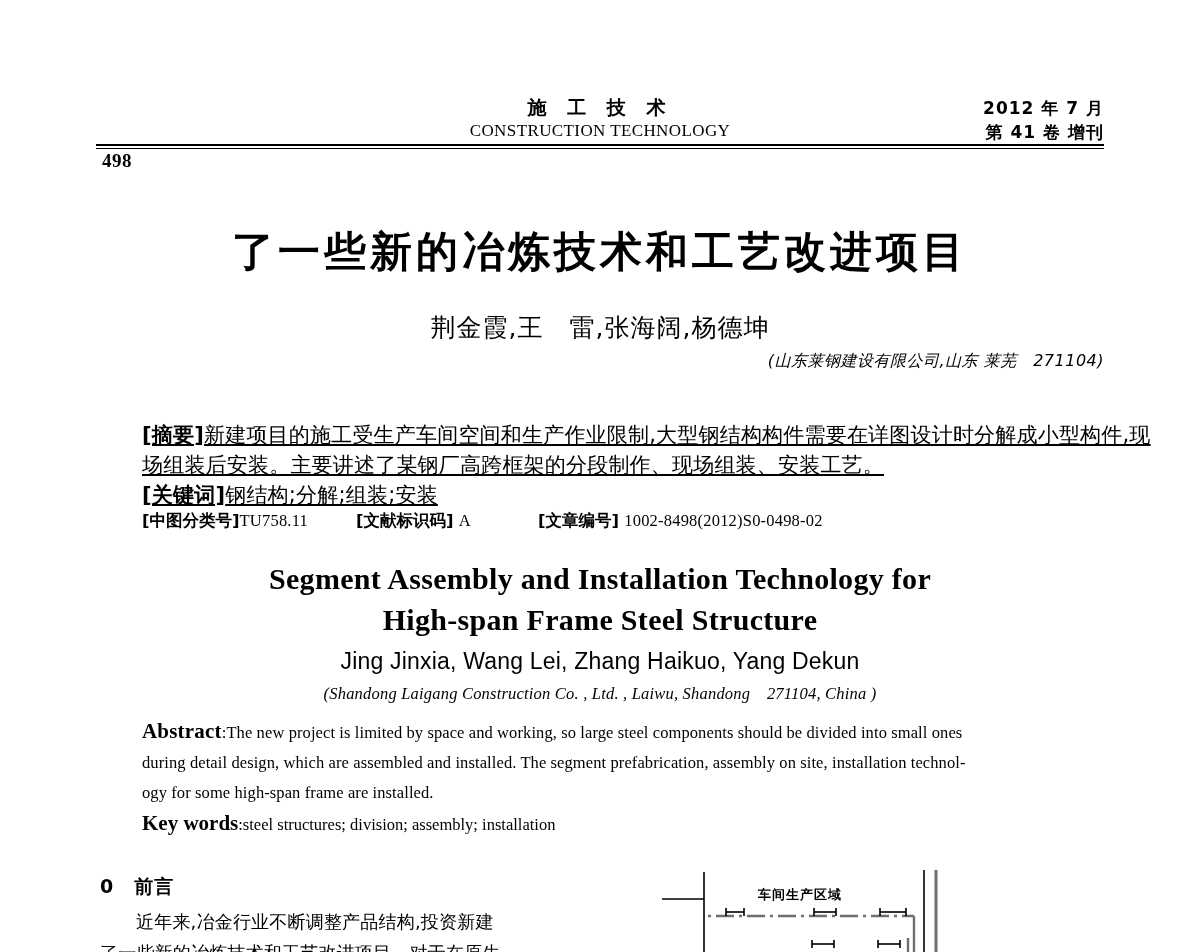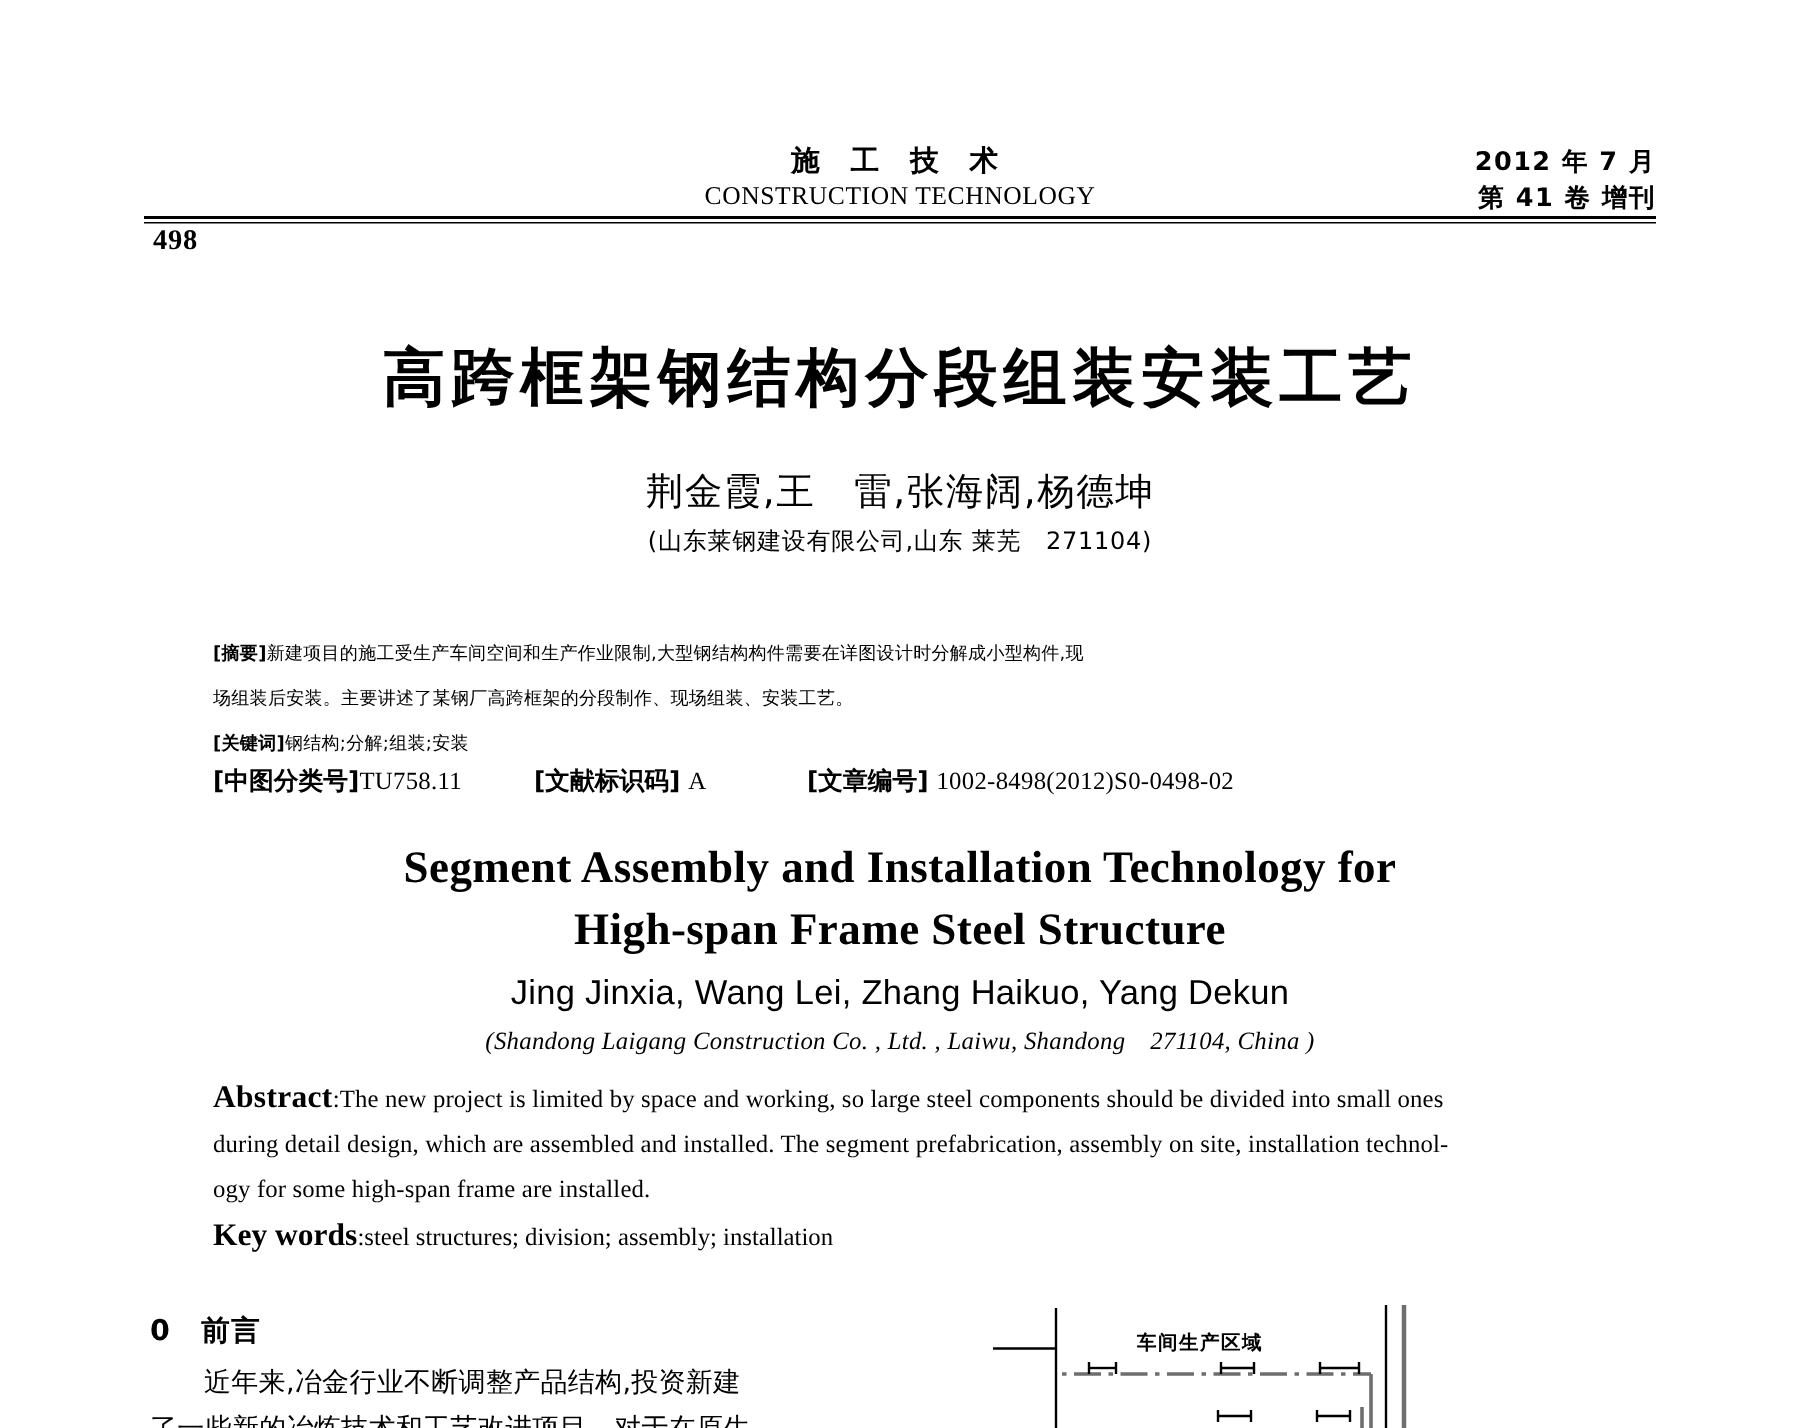--- a/index.html
+++ b/index.html
@@ -122,41 +122,43 @@
     font-size: 25px;
     font-weight: 400;
     letter-spacing: 1px;
     line-height: 32px;
   }
   .affil-cn {
     position: absolute;
     left: 96px;
     top: 350px;
     width: 1008px;
-    text-align: center;
+    text-align: right;
     font-family: "DejaVu Sans", sans-serif;
     font-size: 16px;
     font-weight: 400;
     letter-spacing: 0.5px;
     line-height: 22px;
+    font-style: italic;
   }
 
   
   .abs-block {
     position: absolute;
     left: 142px;
     top: 420px;
     width: 930px;
   }
   .abs-line {
     font-family: "DejaVu Sans", sans-serif;
-    font-size: 12px;
+    font-size: 21px;
     line-height: 30px;
     letter-spacing: 0.2px;
     white-space: nowrap;
+    text-decoration: underline;
   }
   .abs-line.l2 { text-indent: 0px; }
   .lbl { font-weight: 700; }
 
   .meta-row {
     position: absolute;
     left: 142px;
     top: 508px;
     width: 930px;
     font-family: "DejaVu Sans", sans-serif;
@@ -305,21 +307,21 @@
       <div>2012 年 7 月</div>
       <div>第 41 卷  增刊</div>
     </div>
   </div>
 
   <div class="rule-double">
     <div class="r1"></div>
     <div class="r2"></div>
   </div>
 
-  <div class="title-cn">高跨框架钢结构分段组装安装工艺</div>
+  <div class="title-cn">了一些新的冶炼技术和工艺改进项目</div>
   <div class="authors-cn">荆金霞,王　雷,张海阔,杨德坤</div>
   <div class="affil-cn">(山东莱钢建设有限公司,山东 莱芜　271104)</div>
 
   <div class="abs-block">
     <div class="abs-line"><span class="lbl">[摘要]</span><span>新建项目的施工受生产车间空间和生产作业限制,大型钢结构构件需要在详图设计时分解成小型构件,现</span></div>
     <div class="abs-line l2">场组装后安装。主要讲述了某钢厂高跨框架的分段制作、现场组装、安装工艺。</div>
     <div class="abs-line"><span class="lbl">[关键词]</span><span>钢结构;分解;组装;安装</span></div>
   </div>
 
   <div class="meta-row">

